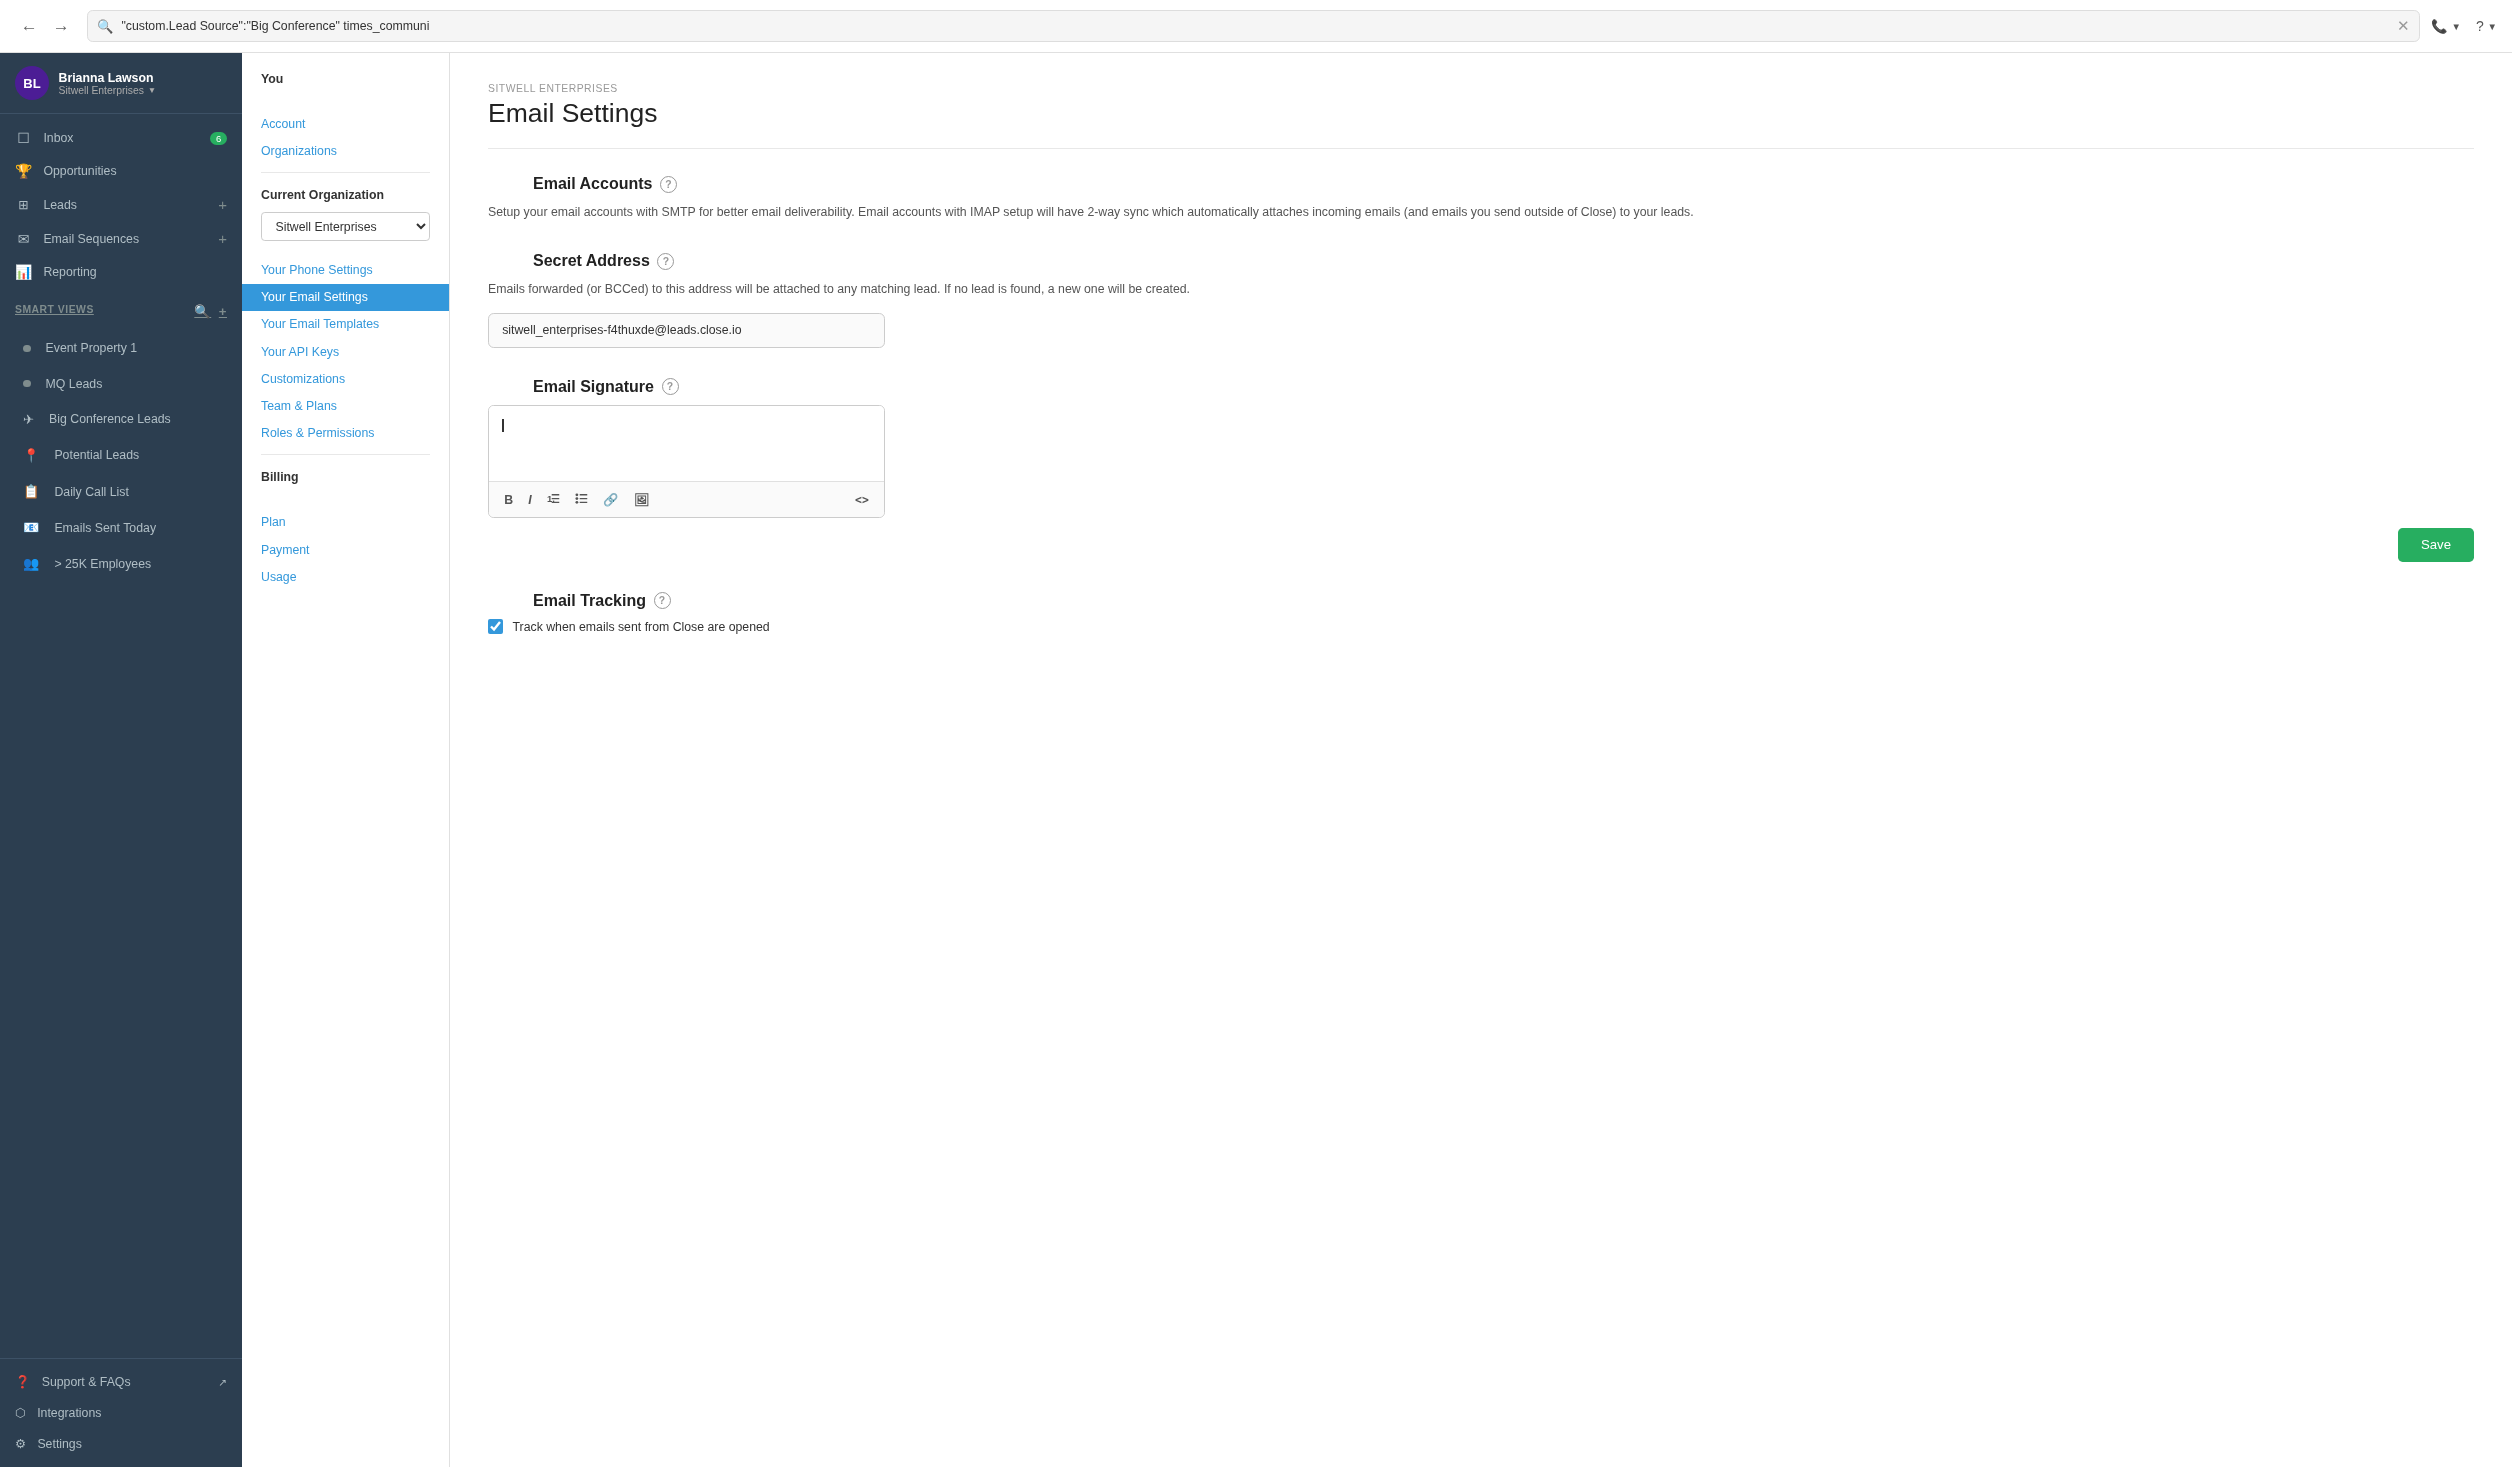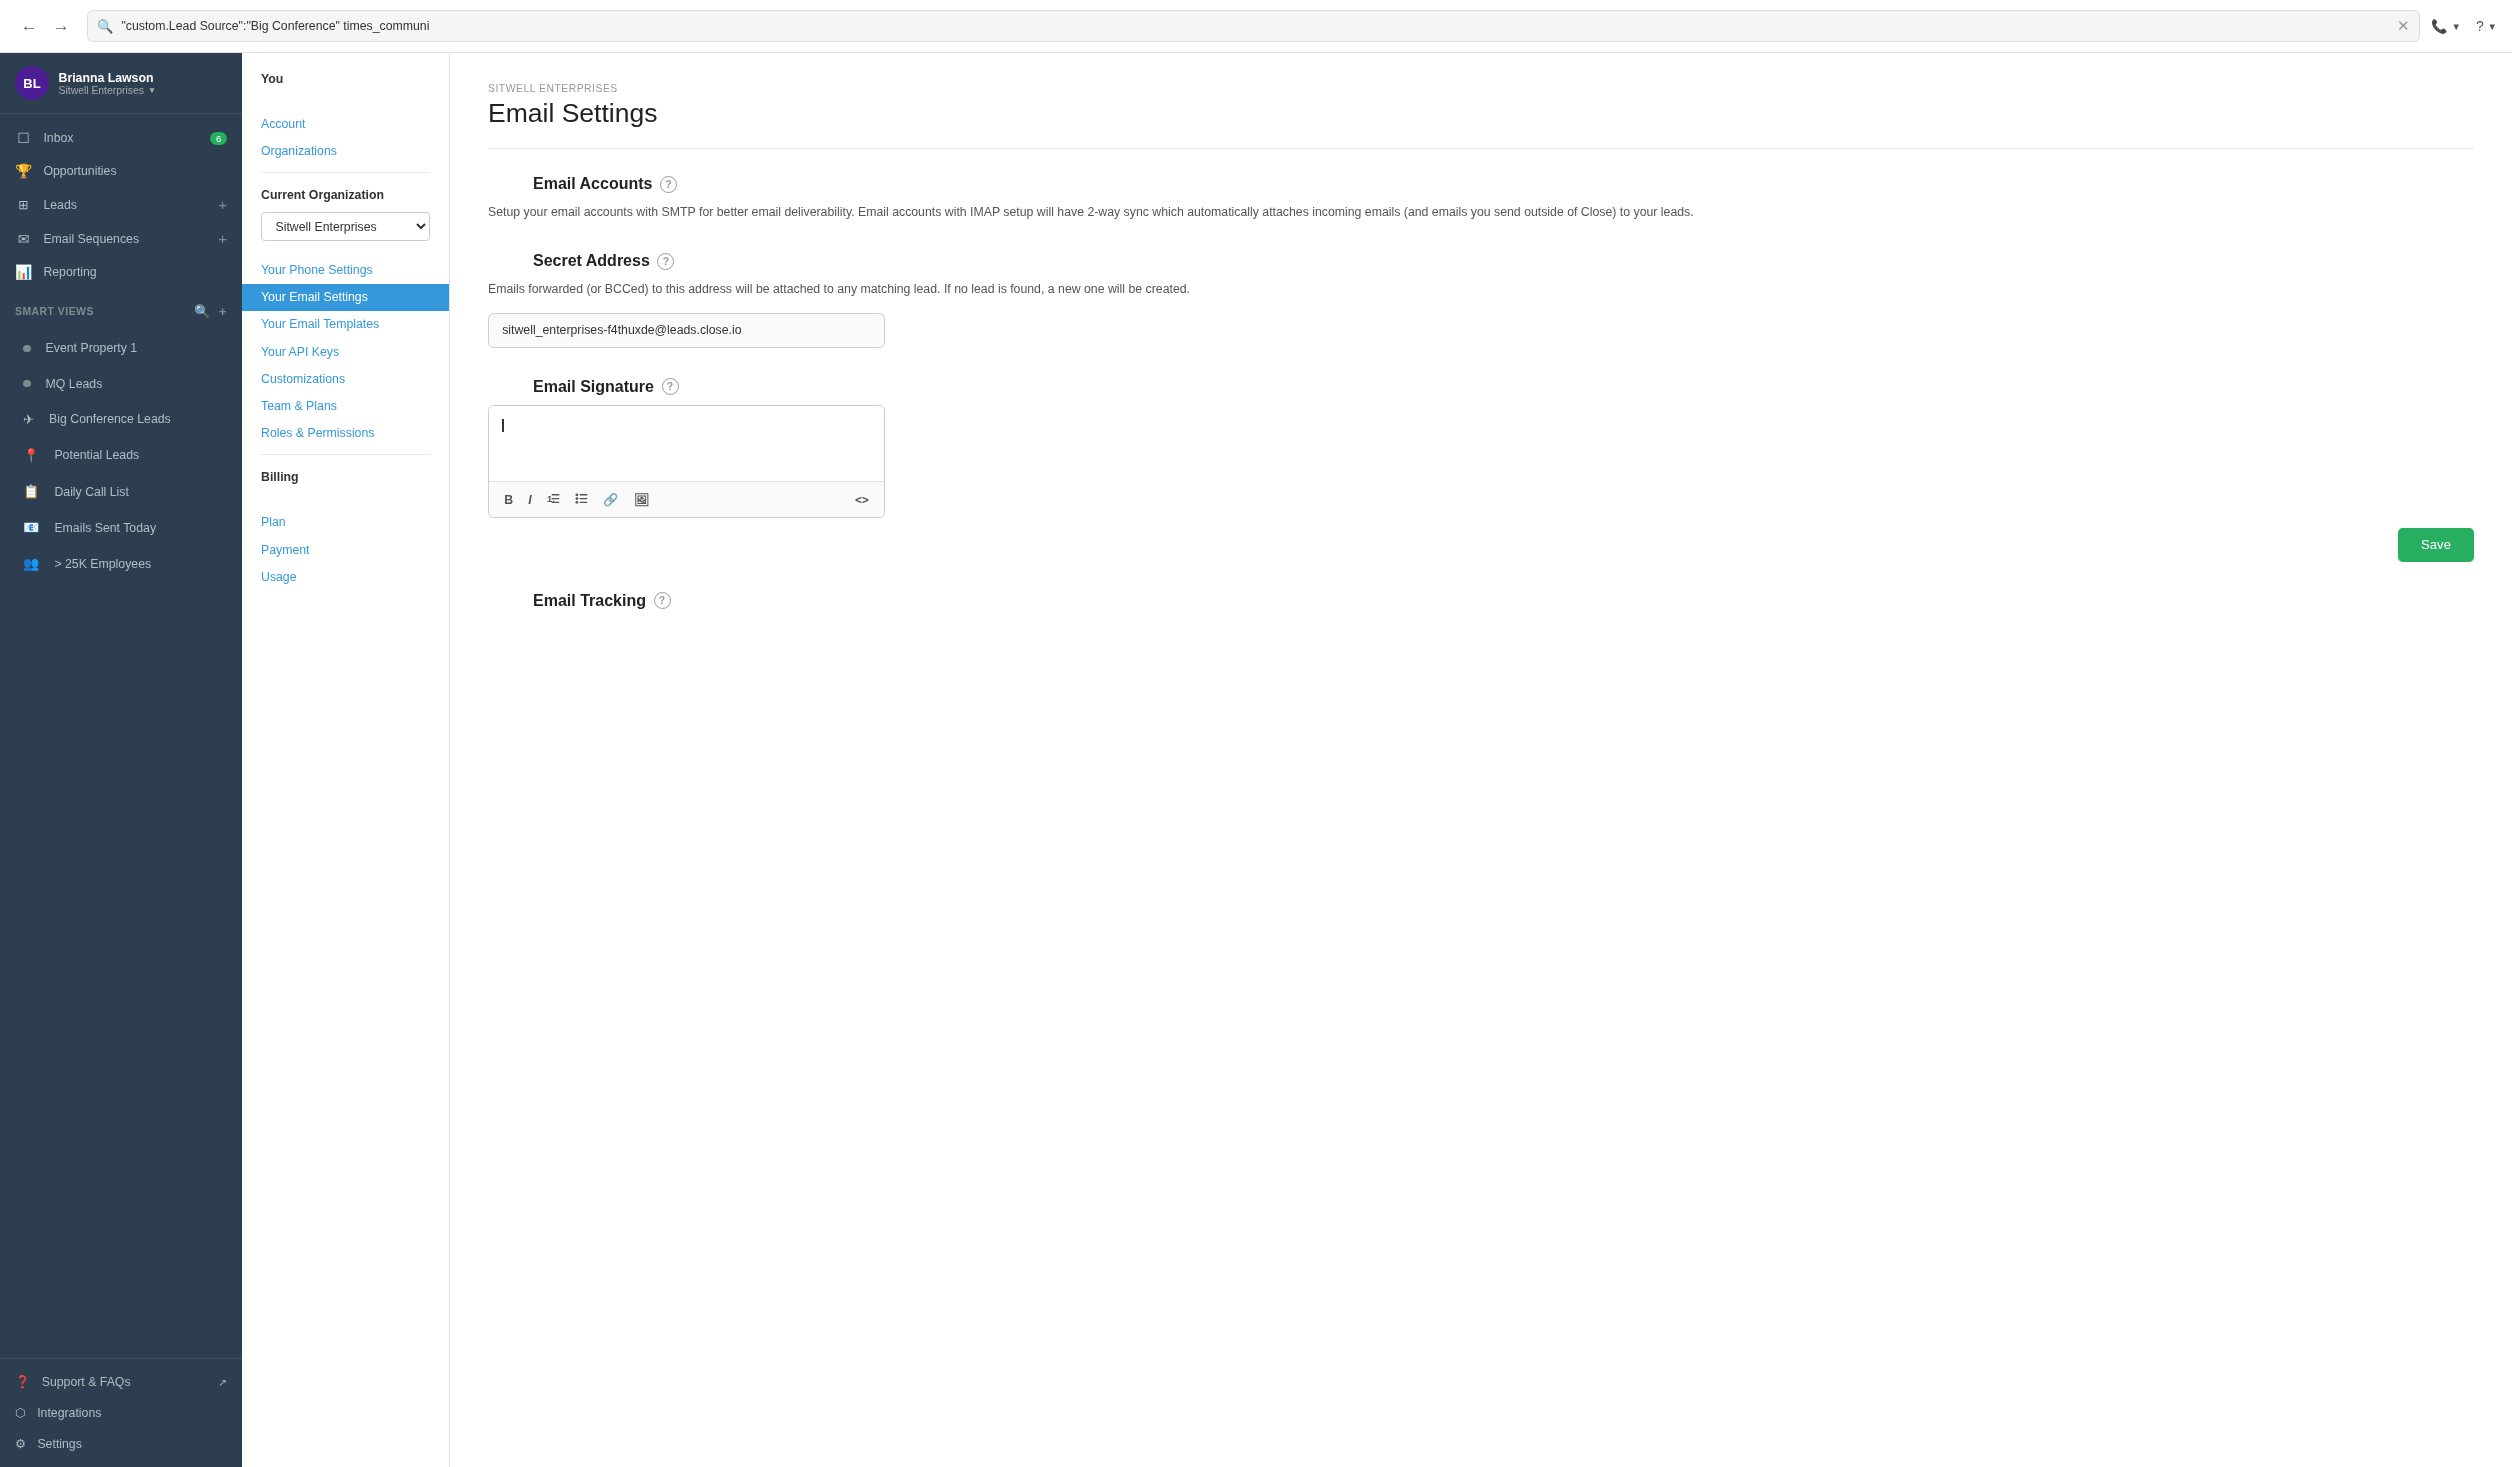--- a/index.html
+++ b/index.html
@@ -40,21 +40,21 @@
     .sidebar-nav-item {
       display: flex; align-items: center; padding: 8.5px 15px; gap: 11.4px; cursor: pointer; color: #b0bec5; font-size: 12.3px; position: relative;
     }
     .sidebar-nav-item .nav-icon { width: 17px; text-align: center; font-size: 14px; }
     .sidebar-nav-item .badge {
       background: #27ae60; color: #fff; border-radius: 9.5px; font-size: 9.5px; padding: 0.9px 5.7px; margin-left: auto;
     }
     .sidebar-nav-item .add-icon { margin-left: auto; font-size: 15px; color: #7f8c8d; }
 
     .smart-views-header {
-      display: flex; align-items: center; padding: 7.6px 15px; color: #7f8c8d; font-size: 10.4px; font-weight: 600; letter-spacing: 0.5px; text-transform: uppercase;
+      display: flex; align-items: flex-start; padding: 7.6px 15px; color: #7f8c8d; font-size: 10.4px; font-weight: 600; letter-spacing: 0.5px; text-transform: uppercase; text-decoration: underline;
     }
     .smart-views-header .sv-actions { margin-left: auto; display: flex; gap: 7.6px; }
     .smart-views-header .sv-actions span { cursor: pointer; font-size: 13.2px; color: #7f8c8d; }
 
     .smart-view-item {
       display: flex; align-items: center; padding: 6.6px 15px 6.6px 23px; gap: 15px; cursor: pointer; color: #b0bec5; font-size: 12.3px; margin-top: 8px;
     }
     .smart-view-item .sv-dot { width: 7.6px; height: 7.6px; border-radius: 50%; background: #7f8c8d; flex-shrink: 0; }
     .sv-icon { font-size: 13.2px; }
 
@@ -340,17 +340,21 @@
       <div class="save-btn">
         <button>Save</button>
       </div>
     </div>
 
     <div class="section-block">
       <div class="section-heading">
         <span>Email Tracking</span>
         <span class="help-icon">?</span>
       </div>
+      <div class="tracking-row">
+        <input type="checkbox" class="tracking-checkbox" checked="" style="">
+        <span>Track when emails sent from Close are opened</span>
+      </div>
     </div>
   </div>
 
 </div>
 
 
 </body></html>

